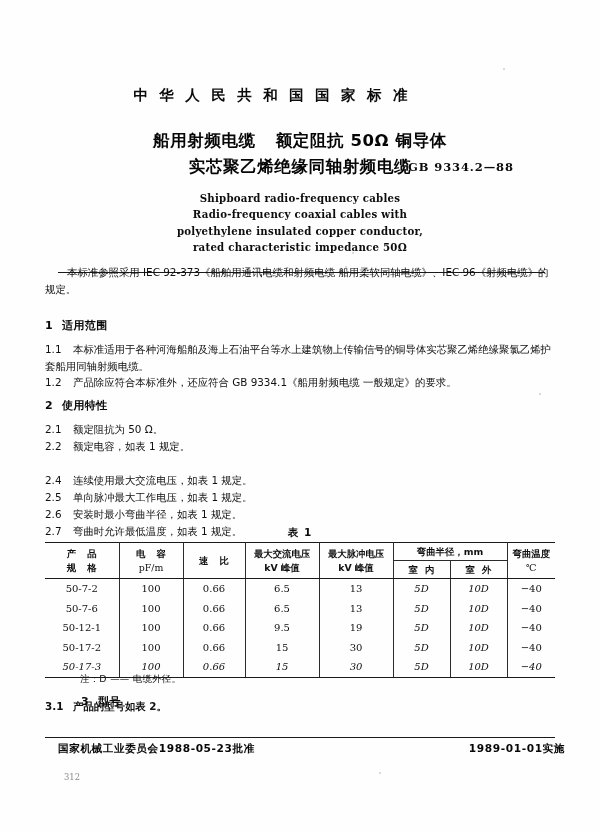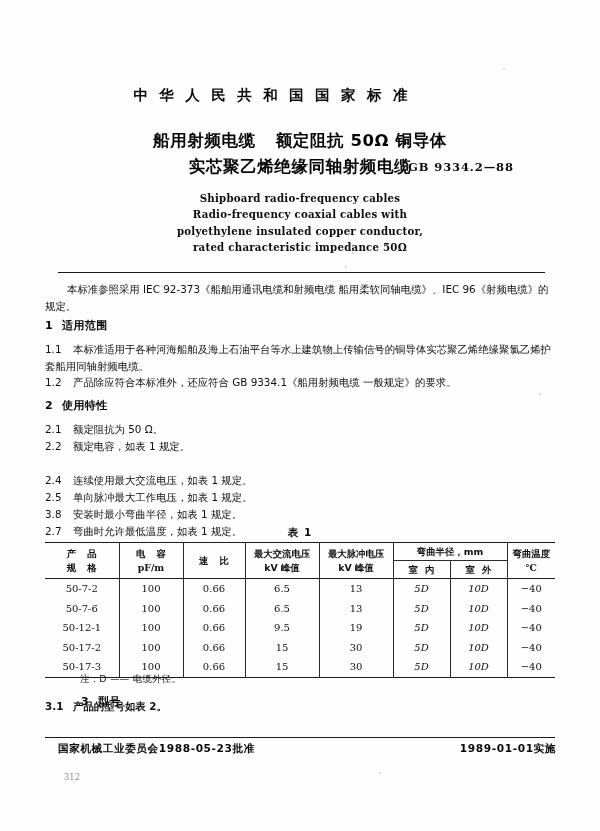--- a/index.html
+++ b/index.html
@@ -103,21 +103,21 @@
 
   
   .body-text {
     position: absolute;
     left: 45px;
     width: 512px;
     font-size: 10.4px;
     line-height: 16.8px;
     color: #101010;
   }
-  .intro { top: 281px; text-indent: 22px; }
+  .intro { top: 264px; text-indent: 22px; }
 
   .sec-head {
     position: absolute;
     left: 45px;
     font-size: 11px;
     font-weight: bold;
     color: #080808;
     letter-spacing: 0.4px;
   }
   .sec-head .num { margin-right: 9px; font-weight: bold; }
@@ -164,35 +164,35 @@
     padding: 0;
     border-left: 1px solid #2b2b2b;
     border-right: 1px solid #2b2b2b;
   }
   table.spec thead tr:first-child th { border-top: 1.5px solid #1a1a1a; }
   table.spec thead tr.sub th { border-bottom: 1.3px solid #1a1a1a; }
   table.spec thead th.full { border-bottom: 1.3px solid #1a1a1a; }
   table.spec thead th.grp { border-bottom: 1px solid #2b2b2b; }
   table.spec th:first-child, table.spec td:first-child { border-left: none; }
   table.spec th:last-child, table.spec td:last-child { border-right: none; }
-  table.spec tbody tr:last-child td { border-bottom: 1.5px solid #1a1a1a; }
+  table.spec tbody tr:last-child td { border-bottom: 1.5px solid #1a1a1a; font-style: italic; }
   table.spec th {
     font-weight: bold;
     font-size: 9.4px;
     line-height: 14px;
     height: 17px;
   }
   table.spec td {
     height: 19.5px;
     font-family: "DejaVu Serif", "Liberation Serif", serif;
     font-size: 10px;
   }
   .sp2 { letter-spacing: 4px; padding-left: 4px; }
   .sp1 { letter-spacing: 2px; padding-left: 2px; }
-  .unit { font-family: "DejaVu Serif", "Liberation Serif", serif; font-weight: bold; }
+  .unit { font-family: "DejaVu Serif", "Liberation Serif", serif; font-weight: normal; }
   .ital { font-style: italic; font-family: "DejaVu Serif","Liberation Serif",serif; }
 
   .table-note {
     position: absolute;
     left: 80px;
     top: 673px;
     font-size: 9.4px;
     color: #121212;
     letter-spacing: 0.3px;
   }
@@ -202,21 +202,21 @@
     position: absolute;
     left: 58px;
     top: 742px;
     font-size: 10.6px;
     font-weight: bold;
     letter-spacing: 0.6px;
     color: #070707;
   }
   .footer-right {
     position: absolute;
-    right: 44px;
+    right: 35px;
     top: 742px;
     font-size: 10.6px;
     font-weight: bold;
     letter-spacing: 0.6px;
     color: #070707;
   }
   .page-number {
     position: absolute;
     left: 64px;
     top: 772px;
@@ -282,21 +282,21 @@
   <div class="clause" style="top:438px;">
     <span class="cnum">2.2</span><span class="ctext">额定电容，如表 1 规定。</span>
   </div>
   <div class="clause" style="top:472px;">
     <span class="cnum">2.4</span><span class="ctext">连续使用最大交流电压，如表 1 规定。</span>
   </div>
   <div class="clause" style="top:489px;">
     <span class="cnum">2.5</span><span class="ctext">单向脉冲最大工作电压，如表 1 规定。</span>
   </div>
   <div class="clause" style="top:506px;">
-    <span class="cnum">3.8</span><span class="ctext">安装时最小弯曲半径，如表 1 规定。</span>
+    <span class="cnum">2.6</span><span class="ctext">安装时最小弯曲半径，如表 1 规定。</span>
   </div>
   <div class="clause" style="top:523px;">
     <span class="cnum">2.7</span><span class="ctext">弯曲时允许最低温度，如表 1 规定。</span>
   </div>
 
   <div class="table-caption">表 1</div>
 
   <table class="spec">
     <colgroup>
       <col style="width:74px">

